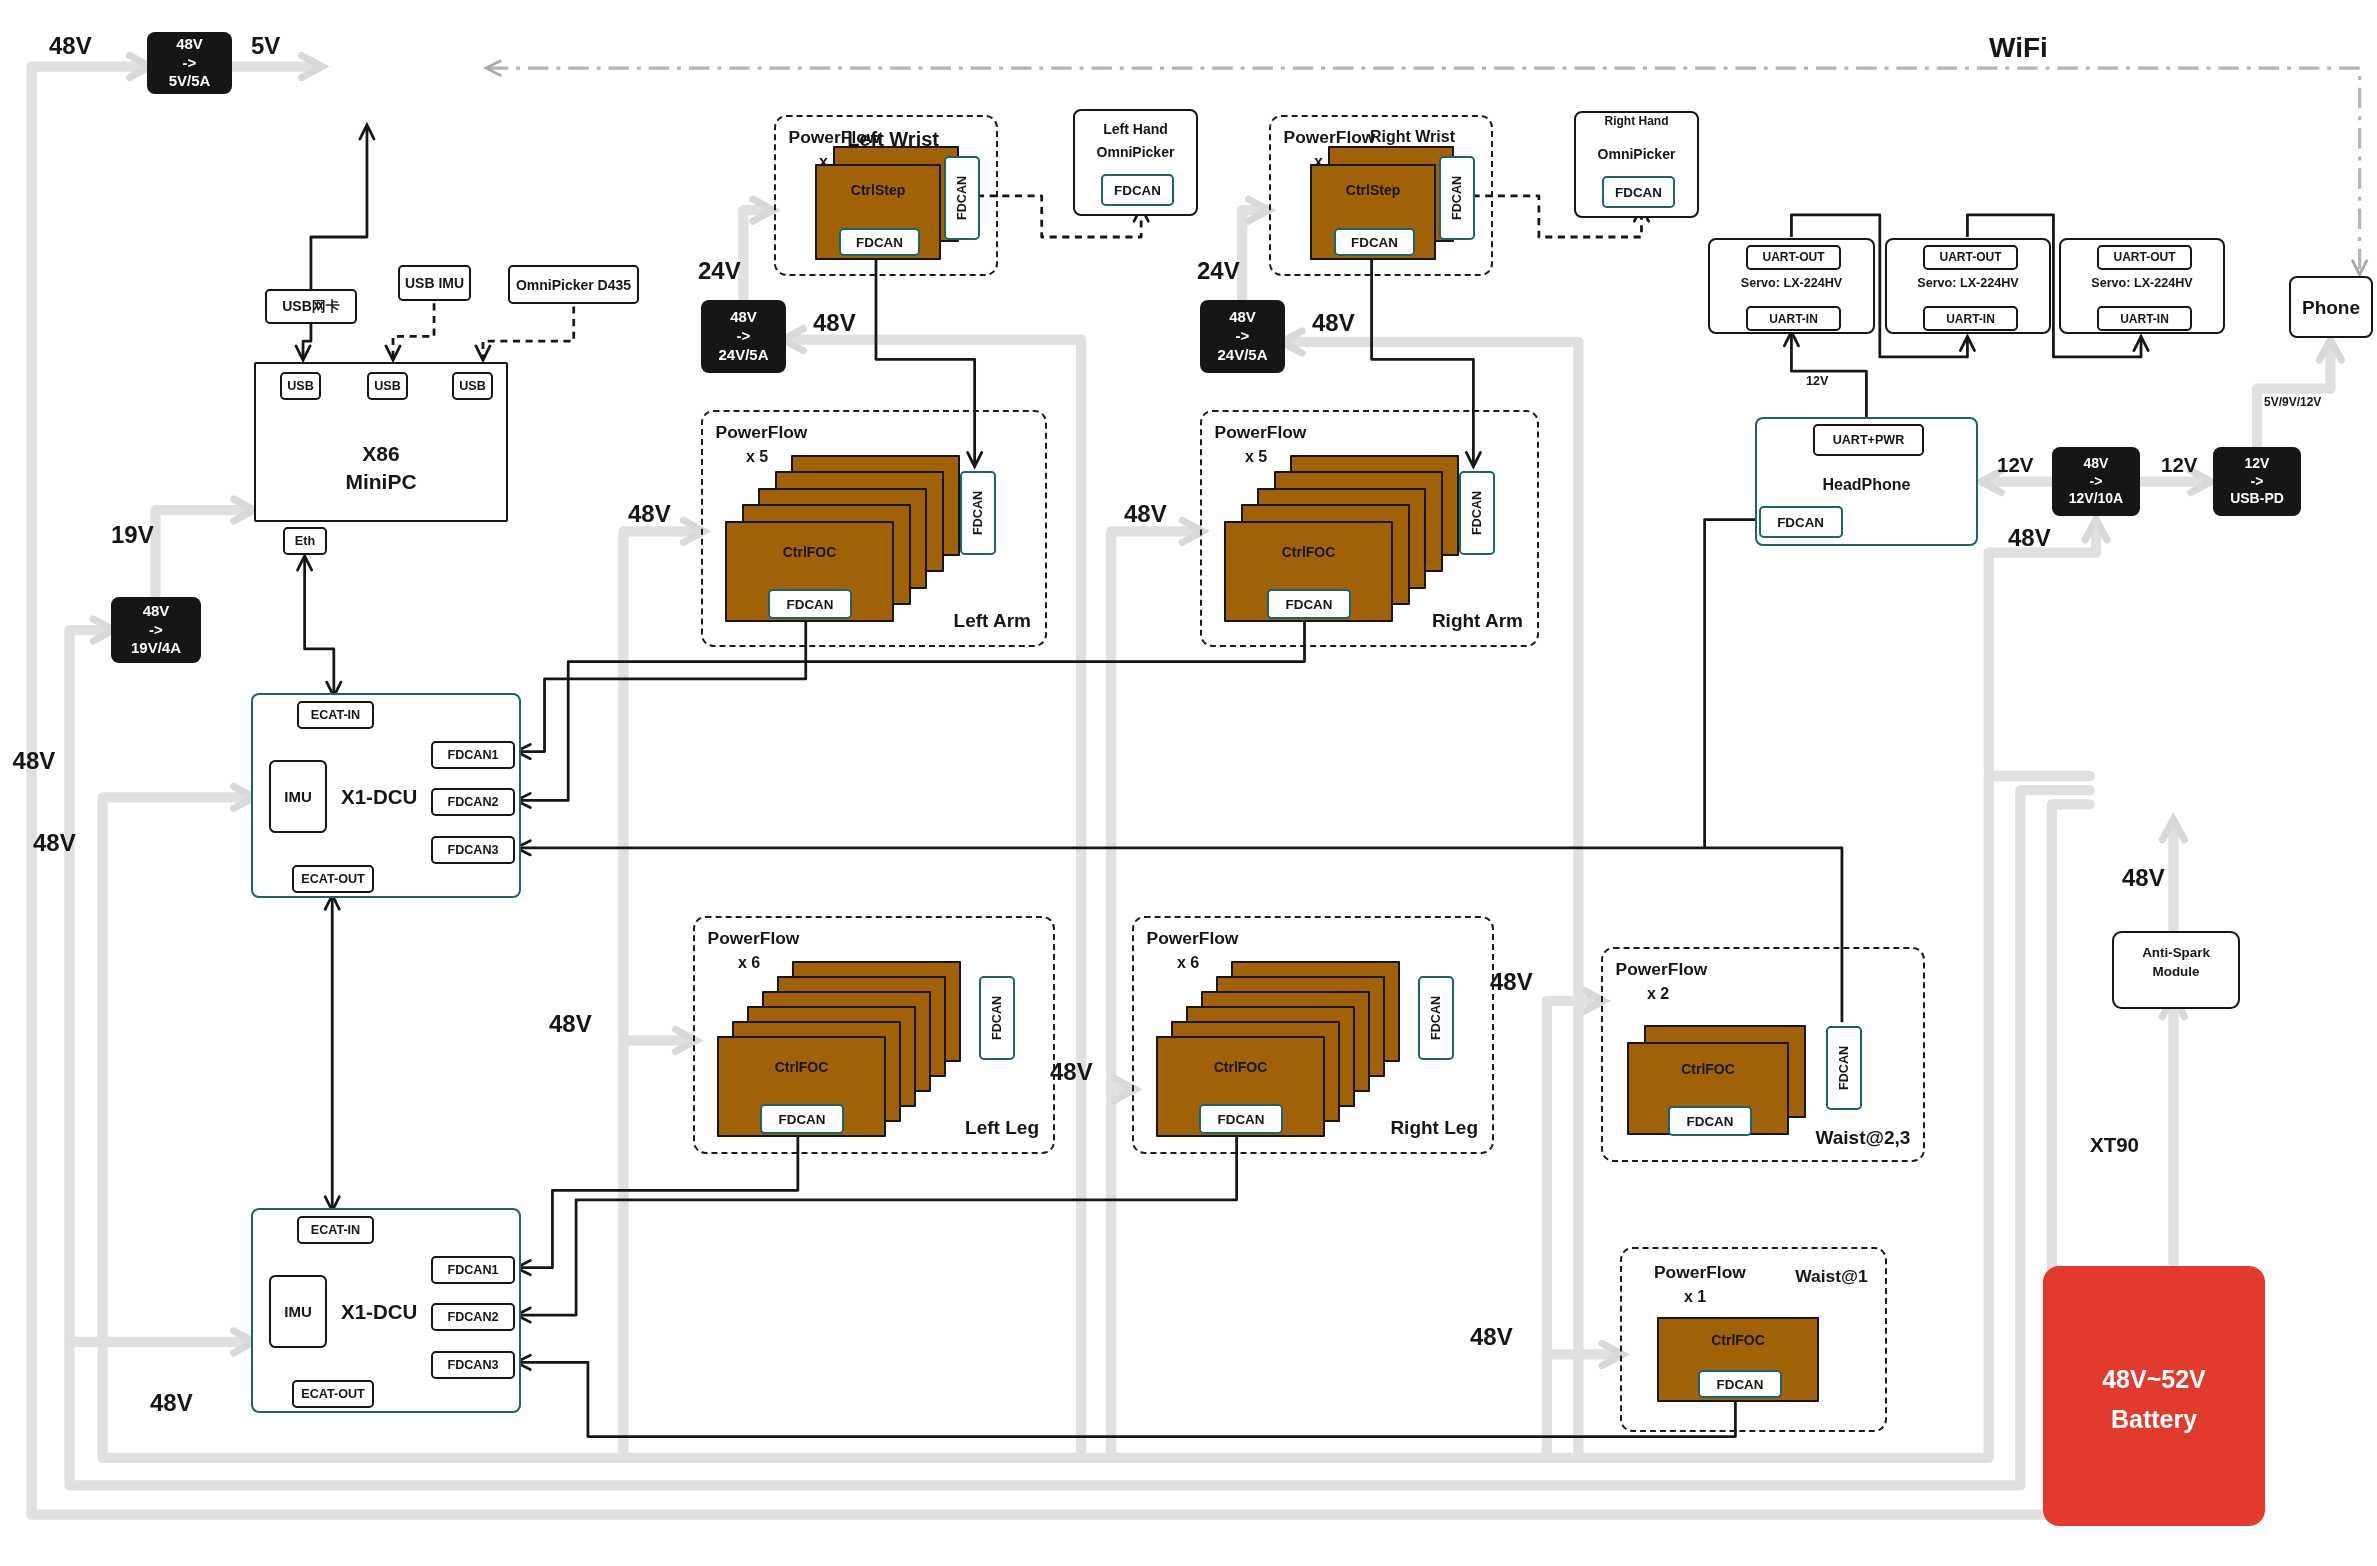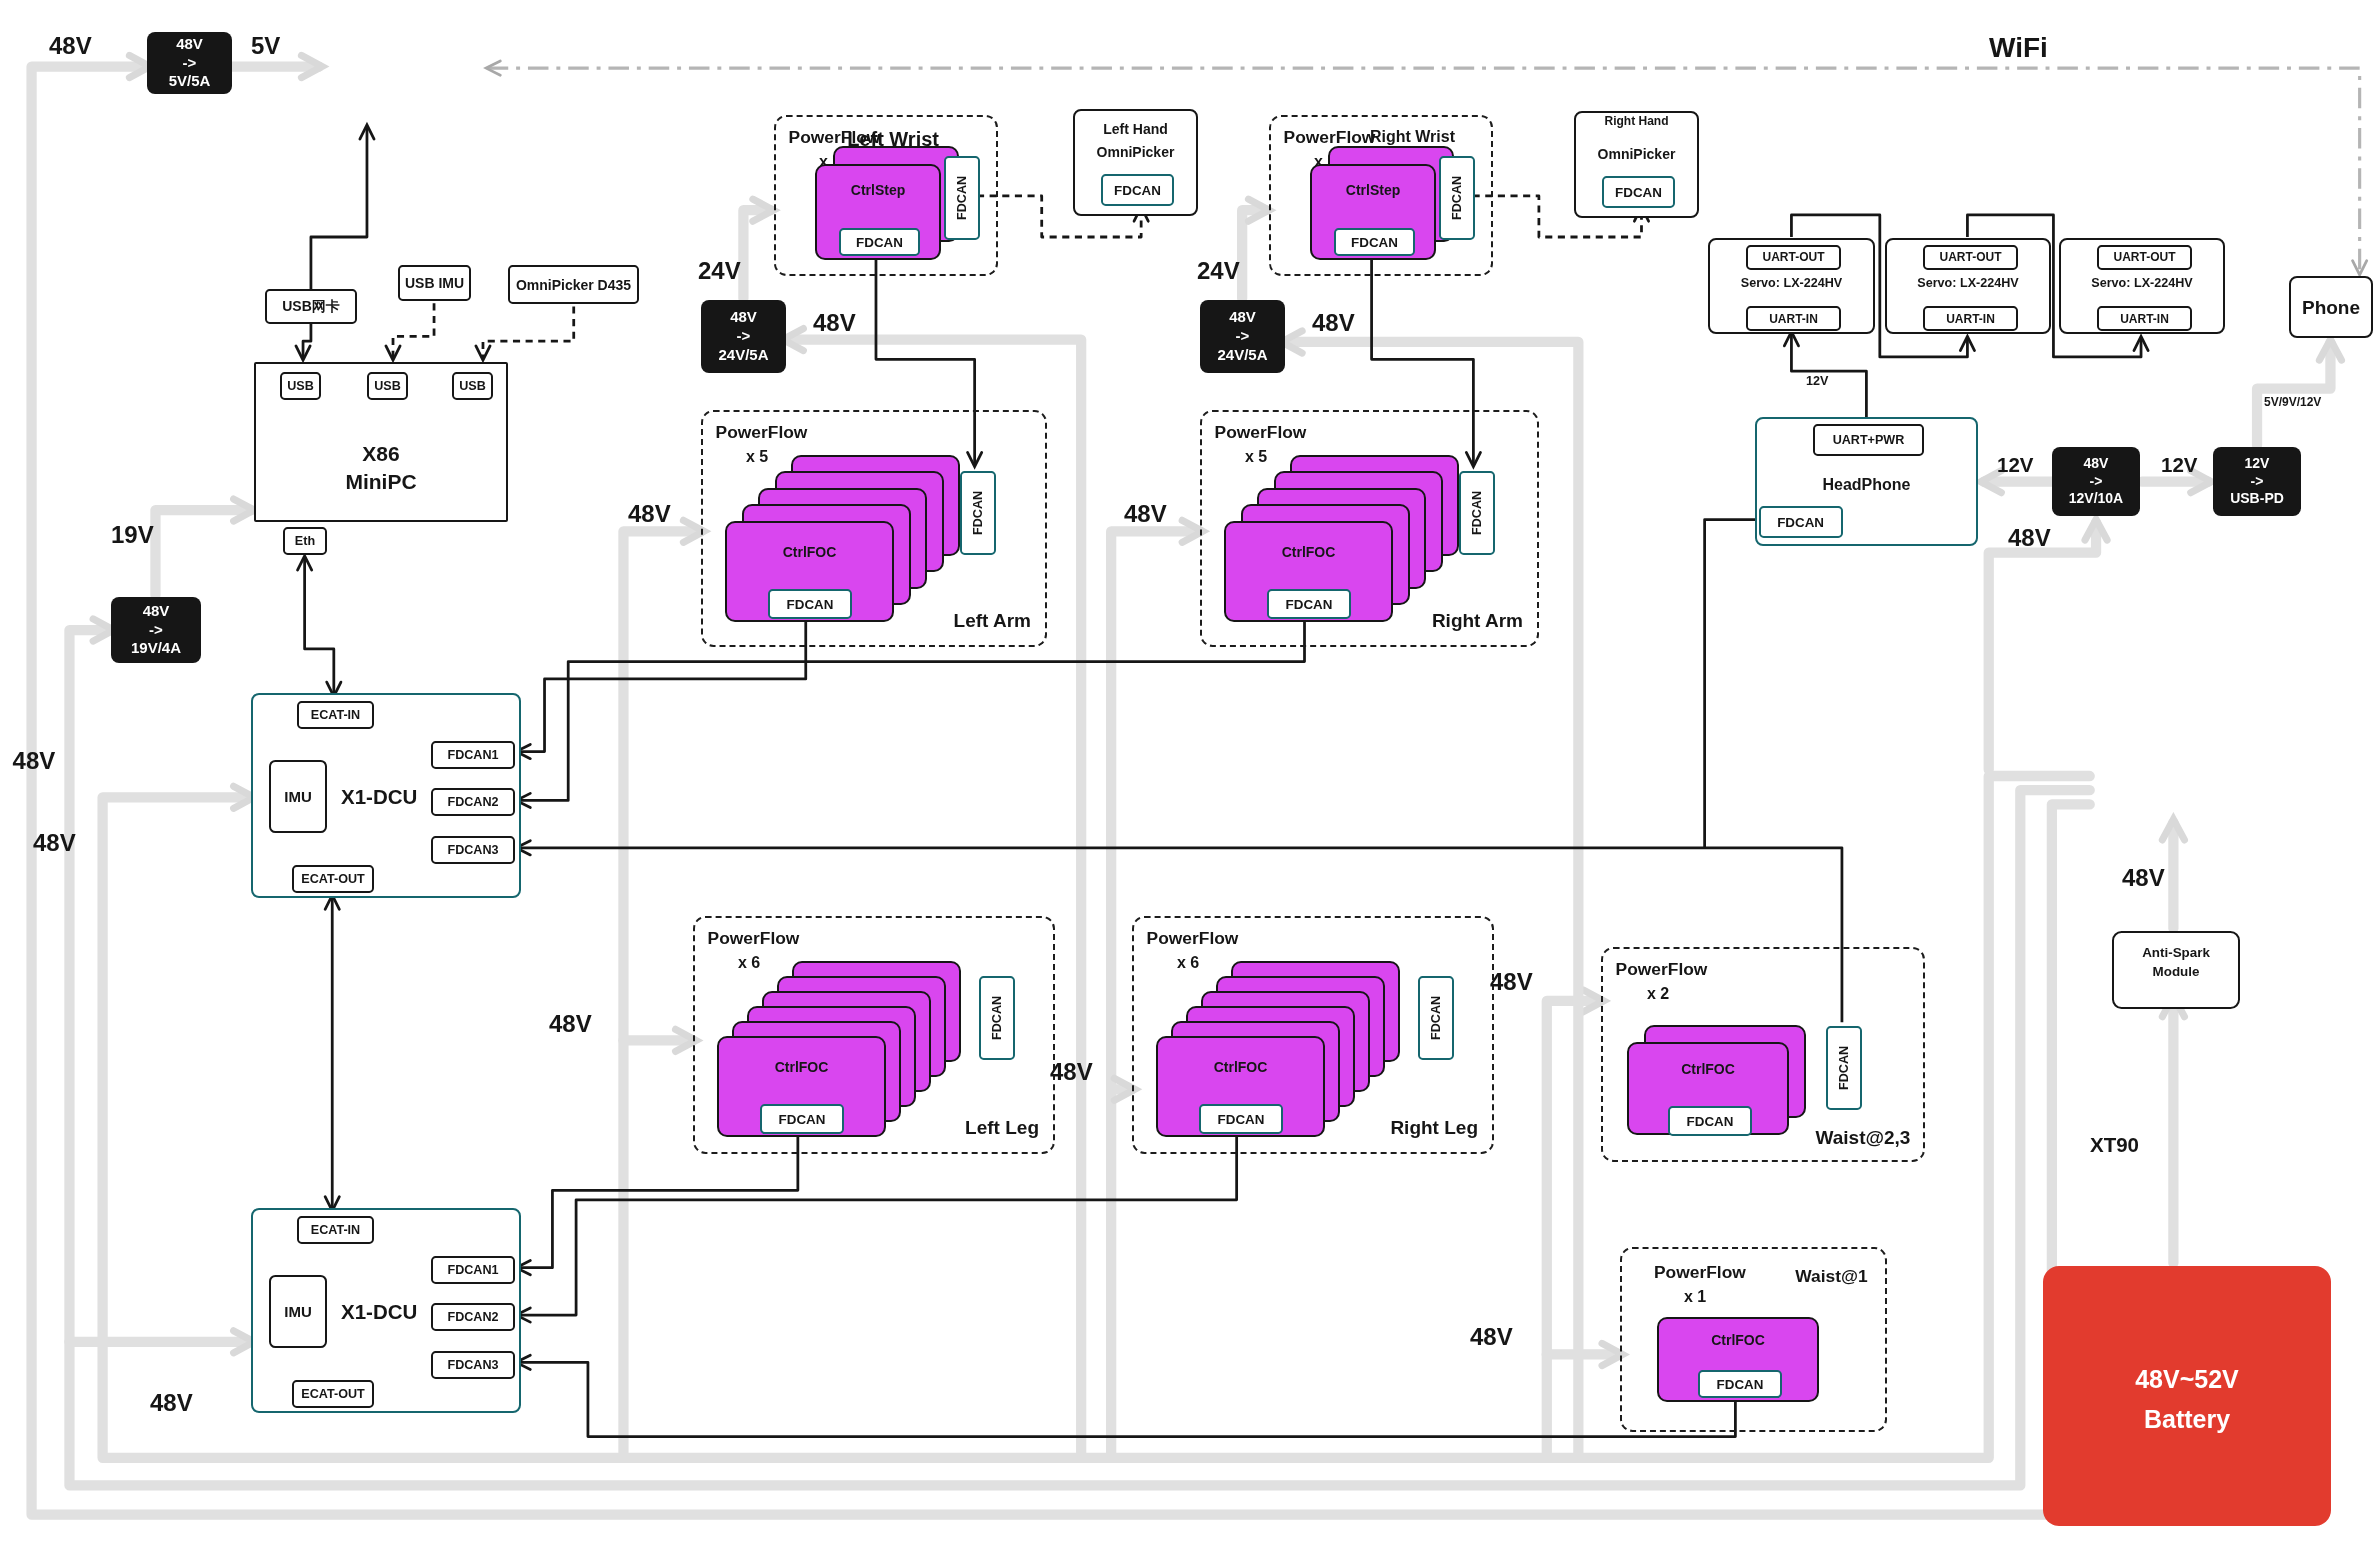--- a/index.html
+++ b/index.html
@@ -5,21 +5,21 @@
 *{box-sizing:border-box;margin:0;padding:0}
 body{font-family:"Liberation Sans",sans-serif;background:#fff;color:#161616}
 #canvas{position:relative;width:2377px;height:1567px;background:#fff;overflow:hidden}
 #wires{position:absolute;left:0;top:0;z-index:0}
 .box{position:absolute;background:#fff;border:2.4px solid #161616;border-radius:8px;z-index:2}
 .tl{border-color:#15666e}
 .sb{position:absolute;background:#fff;border:2px solid #161616;border-radius:4.7px;display:flex;align-items:center;justify-content:center;font-weight:bold;font-size:13.4px;z-index:3;white-space:nowrap}
 .sb.tl{border-color:#15666e}
 .conv{position:absolute;background:#161616;color:#fff;border-radius:8px;display:flex;flex-direction:column;align-items:center;justify-content:center;font-weight:bold;font-size:15px;line-height:1.25;z-index:2;text-align:center}
 .group{position:absolute;border:2.8px dashed #1c1c1c;border-radius:12.6px;z-index:1}
-.card{position:absolute;background:#d946ef;border:2.4px solid #161616;border-radius:10px;z-index:2}
+.card{position:absolute;background:#a16207;border:2.4px solid #161616;border-radius:1px;z-index:2}
 .vf{position:absolute;background:#fff;border:2.4px solid #15666e;border-radius:4.7px;display:flex;align-items:center;justify-content:center;font-weight:bold;font-size:12.6px;writing-mode:vertical-rl;transform:rotate(180deg);z-index:3}
 .lab{position:absolute;font-weight:bold;font-size:24px;z-index:4;white-space:nowrap}
 .lab.md{font-size:20.5px}
 .lab.sm{font-size:12.6px}
 .gtitle{position:absolute;font-weight:bold;font-size:17.4px;white-space:nowrap;z-index:2}
 .gcount{position:absolute;font-weight:bold;font-size:16px;z-index:2}
 .gname{position:absolute;font-weight:bold;font-size:19px;white-space:nowrap;z-index:2}
 .ctrl{position:absolute;left:0;right:0;text-align:center;font-weight:bold;font-size:14px}
 .ctitle{position:absolute;left:0;right:0;text-align:center;font-weight:bold}
 </style>
@@ -343,21 +343,21 @@
 
 <div class="box" style="left:2112px;top:931px;width:128px;height:78px;border-radius:9.5px">
   <div class="ctitle" style="top:11px;font-size:13.4px;line-height:1.4">
     <div>Anti-Spark</div>
     <div>Module</div>
   </div>
 </div>
 
 <div class="lab" style="left:2090px;top:1133px;font-size:20.5px">XT90</div>
 
-<div class="box" style="left:2043px;top:1266px;width:288px;height:260px;background:#e23b2e;border:none;border-radius:16px;z-index:2">
+<div class="box" style="left:2043px;top:1266px;width:222px;height:260px;background:#e23b2e;border:none;border-radius:16px;z-index:2">
   <div class="ctitle" style="top:93px;font-size:25px;color:#fff;line-height:1.6">
     <div>48V~52V</div>
     <div>Battery</div>
   </div>
 </div>
 
 </div>
 
 
 </body></html>

